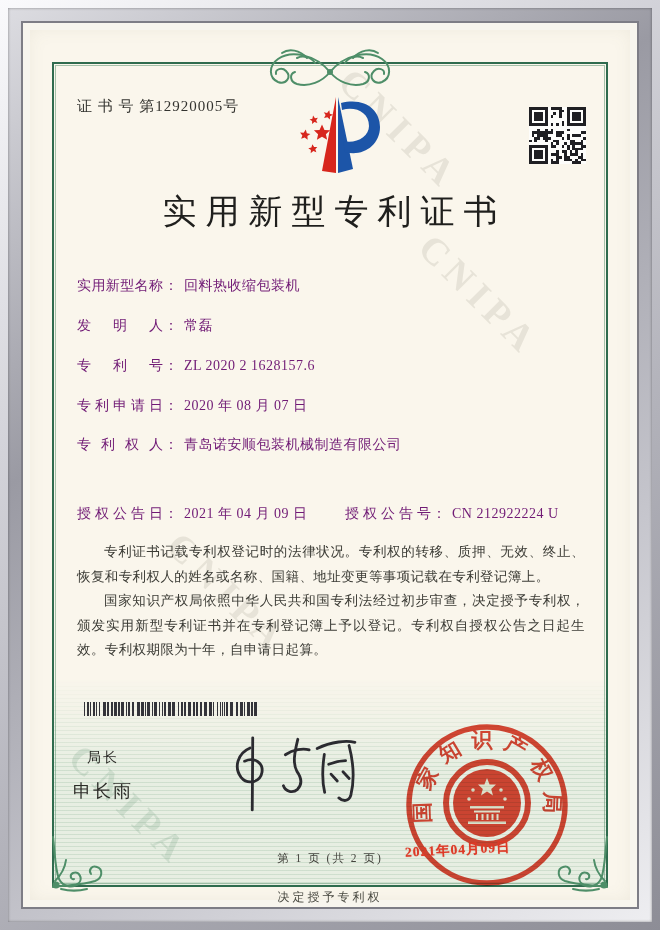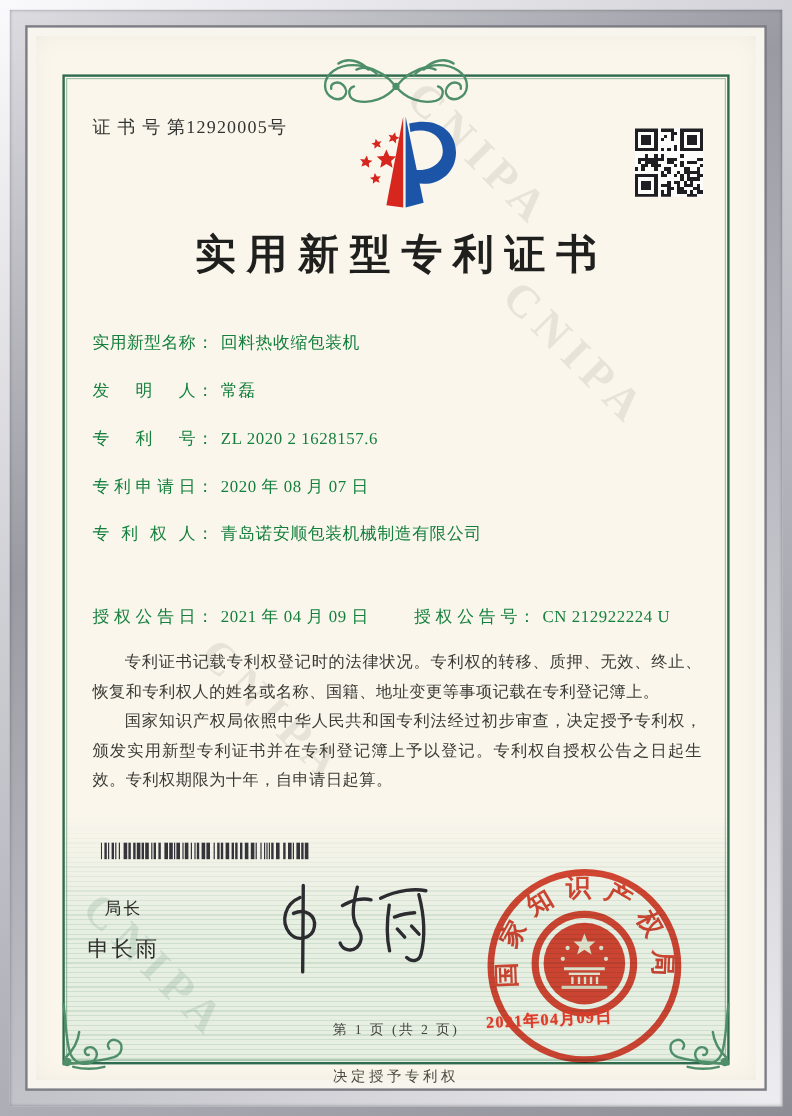--- a/index.html
+++ b/index.html
@@ -38,24 +38,24 @@
   .wm1{left:300px;top:84px;}
   .wm2{left:380px;top:250px;}
   .wm3{left:128px;top:548px;}
   .wm4{left:30px;top:760px;color:rgba(95,145,110,.18);}
 
   
   .cert-no{position:absolute;left:54px;top:74px;z-index:5;font-size:15px;letter-spacing:1px;color:#33332f;}
   .logo{position:absolute;left:268px;top:68px;z-index:5;}
   .qr{position:absolute;left:506px;top:84px;z-index:5;}
   .title{position:absolute;left:0;right:0;top:166px;z-index:5;text-align:center;
-    font-size:34px;font-weight:bold;letter-spacing:9px;text-indent:9px;color:#1f1f1d;}
-
-  
-  .row{position:absolute;left:54px;z-index:5;font-size:14px;color:#15803d;white-space:nowrap;}
+    font-size:34px;font-weight:normal;letter-spacing:9px;text-indent:9px;color:#1f1f1d;}
+
+  
+  .row{position:absolute;left:54px;z-index:5;font-size:14px;color:#701a75;white-space:nowrap;}
   .row .lab{display:inline-block;width:86px;text-align:justify;text-align-last:justify;vertical-align:bottom;}
   .row .colon{margin:0 6px 0 1px;}
   .row .val{letter-spacing:.5px;}
   .grant-right{position:absolute;left:268px;top:0;}
   .grant-right .lab{width:86px;}
 
   
   .body-text{position:absolute;left:54px;top:517px;width:508px;z-index:5;
     font-size:13.5px;line-height:1.82;color:#3b3b35;text-align:justify;letter-spacing:.4px;}
   .body-text p{margin:0;text-indent:2em;}

